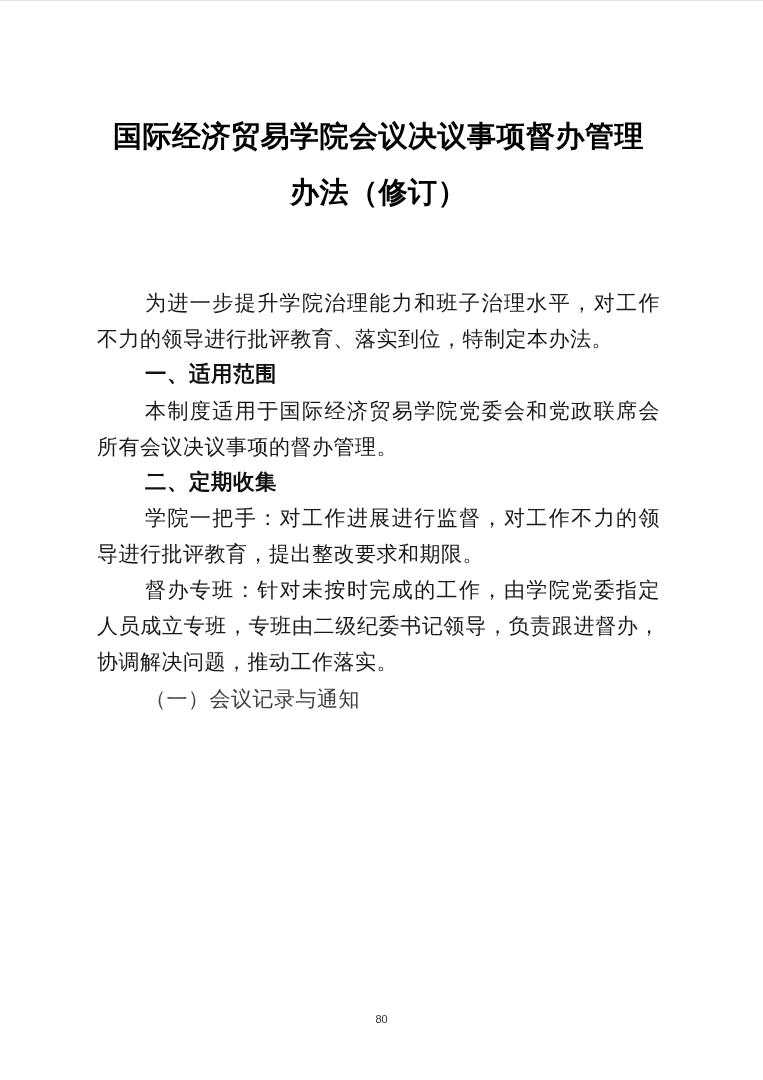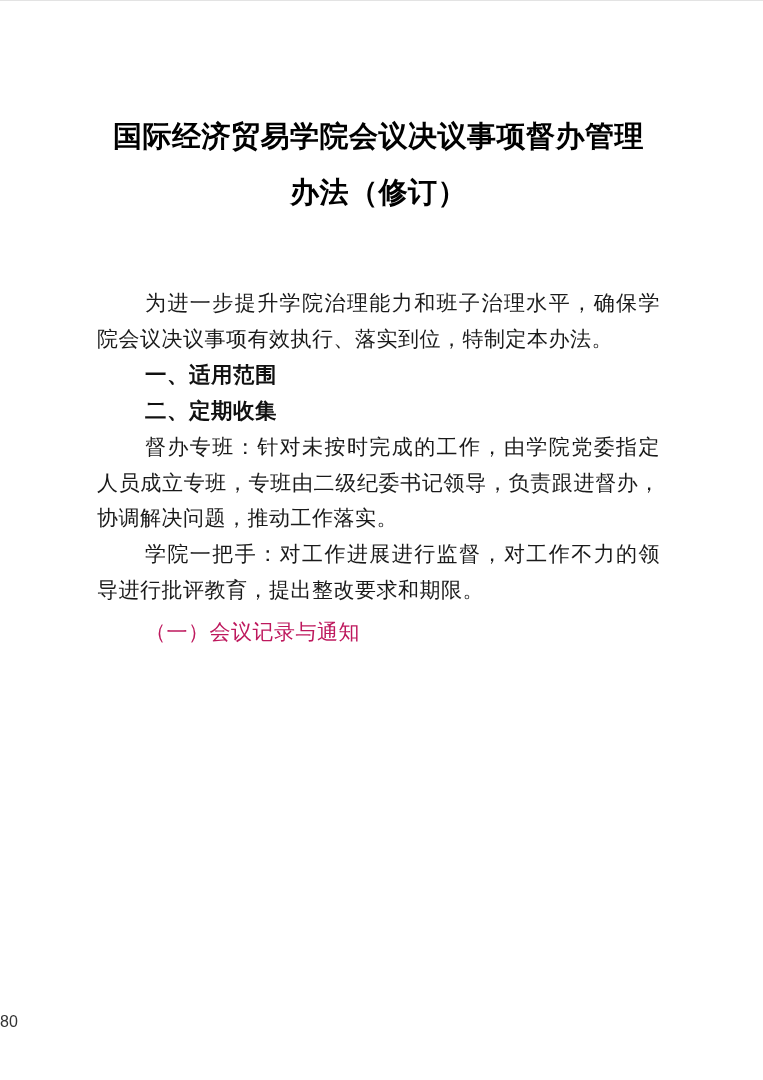--- a/index.html
+++ b/index.html
@@ -34,65 +34,66 @@
   }
   .doc-body > * {
     text-indent: 48px;
     margin: 0;
   }
   .para {
     text-align: justify;
     text-justify: inter-character;
   }
   .sec-heading {
-    font-family: Liberation Serif, serif;
+    font-family: Liberation Mono, monospace;
     font-weight: 700;
     font-size: 21.5px;
     color: #111111;
   }
   .sub-heading {
-    font-family: Liberation Mono, monospace;
+    font-family: Liberation Sans, sans-serif;
     font-weight: 400;
     font-size: 21px;
-    color: #be185d;
-    margin-top: 7px;
+    color: #404040;
   }
   .page-number {
     position: absolute;
     top: 1012px;
     left: 0;
     width: 100%;
+    text-align: center;
     font-family: "Liberation Sans", "DejaVu Sans", sans-serif;
-    font-size: 16px;
+    font-size: 11px;
     color: #333333;
   }
 </style>
 </head>
 <body>
 
 <div class="page">
 
   <div class="doc-title line1">国际经济贸易学院会议决议事项督办管理</div>
 
   <div class="doc-title line2">办法（修订）</div>
 
   <div class="doc-body">
 
-    <p class="para">为进一步提升学院治理能力和班子治理水平，确保学院会议决议事项有效执行、落实到位，特制定本办法。</p>
+    <p class="para">为进一步提升学院治理能力和班子治理水平，对工作不力的领导进行批评教育、落实到位，特制定本办法。</p>
 
     <h3 class="sec-heading">一、适用范围</h3>
 
+    <p class="para">本制度适用于国际经济贸易学院党委会和党政联席会所有会议决议事项的督办管理。</p>
 
     <h3 class="sec-heading">二、定期收集</h3>
 
 
 
+    <p class="para">学院一把手：对工作进展进行监督，对工作不力的领导进行批评教育，提出整改要求和期限。</p>
+
     <p class="para">督办专班：针对未按时完成的工作，由学院党委指定人员成立专班，专班由二级纪委书记领导，负责跟进督办，协调解决问题，推动工作落实。</p>
-
-    <p class="para">学院一把手：对工作进展进行监督，对工作不力的领导进行批评教育，提出整改要求和期限。</p>
 
 
     <p class="sub-heading">（一）会议记录与通知</p>
 
   </div>
 
   <div class="page-number">80</div>
 
 </div>
 

